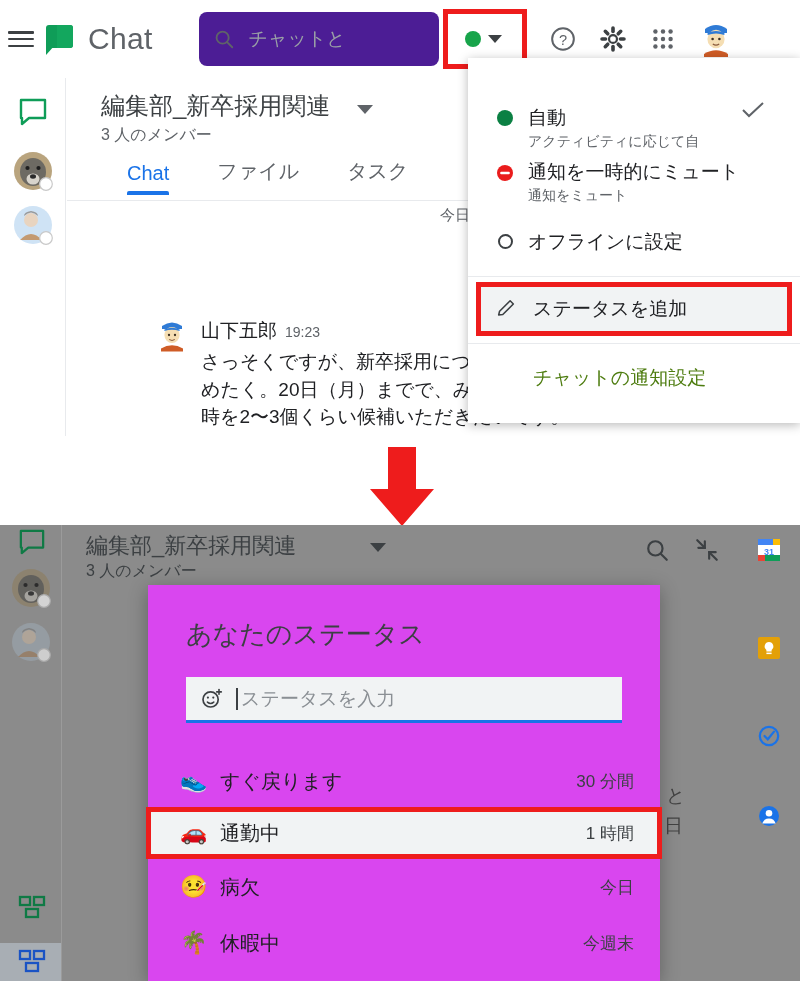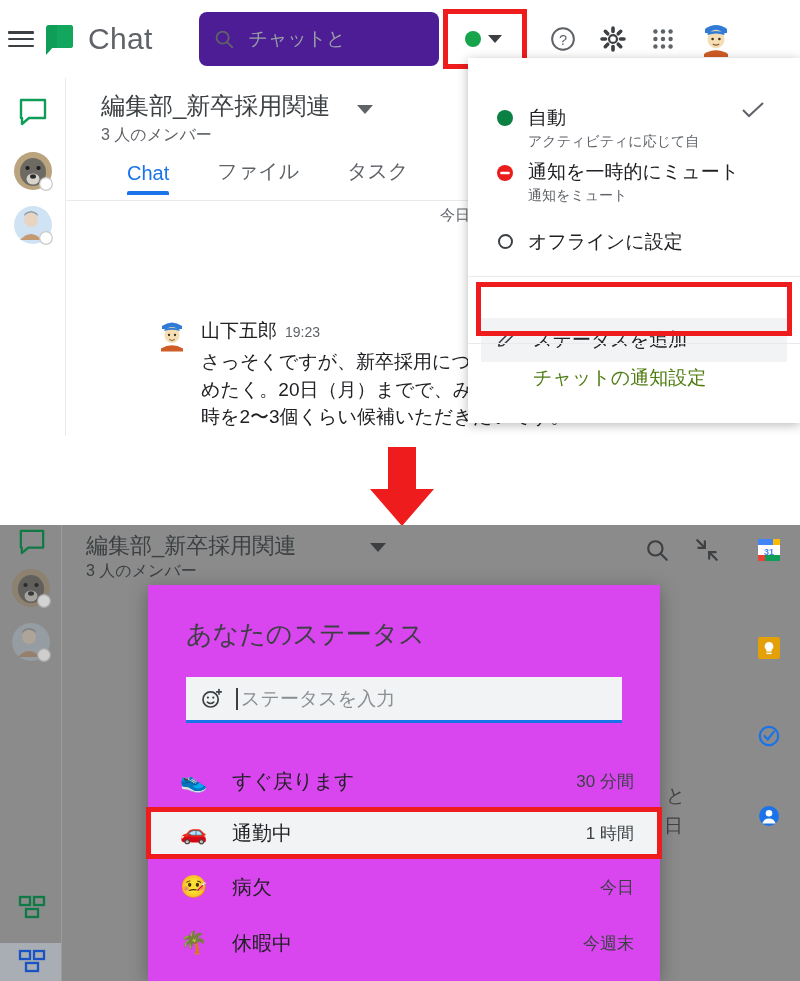--- a/index.html
+++ b/index.html
@@ -124,21 +124,20 @@
   }
   .menu-item { display: flex; align-items: flex-start; cursor: pointer; position: relative; }
   .mi-icon { width: 26px; flex: none; display: flex; justify-content: center; padding-top: 4px; }
   .mi-txt .t1 { font-size: 19px; color: #202124; line-height: 1.25; }
   .mi-txt .t2 { font-size: 14px; color: #5f6368; line-height: 1.3; margin-top: 2px; white-space: nowrap; overflow: hidden; }
   .check-mark { position: absolute; right: 36px; top: 12px; width: 22px; height: 16px; }
   .menu-div { height: 1px; background: #e8eaed; margin: 0; }
   .mi-add {
     display: flex; align-items: center; background: #f1f3f4; height: 44px;
     cursor: pointer;
-    margin-top: 31px;
   }
   .redbox-add {
     position: absolute; left: 8px; width: 316px; height: 54px;
     border: 5px solid #ee1c1c; pointer-events: none;
   }
 
   
   .arrow-down {
     position: absolute; left: 368px; top: 447px; width: 68px; height: 80px;
   }
@@ -177,21 +176,21 @@
   }
   .emoji-btn { width: 24px; height: 24px; flex: none; margin-right: 12px; cursor: pointer; }
   .caret-bar { width: 2px; height: 22px; background: #3c4043; margin-right: 3px; }
   .dlg-ph { font-size: 19px; color: #8a8f94; }
   .opt {
     position: absolute; left: 0; width: 512px; height: 48px;
     display: flex; align-items: center; cursor: pointer;
   }
   .opt.sel { background: #f1f3f4; }
   .opt .oic { width: 40px; margin-left: 26px; font-size: 22px; flex: none; text-align: center; }
-  .opt .olbl { font-size: 20px; color: #202124; margin-left: 18px; }
+  .opt .olbl { font-size: 20px; color: #202124; margin-left: 6px; }
   .opt .odur { margin-left: auto; margin-right: 26px; font-size: 17px; color: #3c4043; white-space: nowrap; }
   .redbox-opt {
     position: absolute; left: -2px; width: 516px; height: 52px;
     border: 5px solid #ee1c1c; pointer-events: none;
   }
   .sq { width: 22px; height: 22px; }
 </style>
 </head>
 <body>
 

